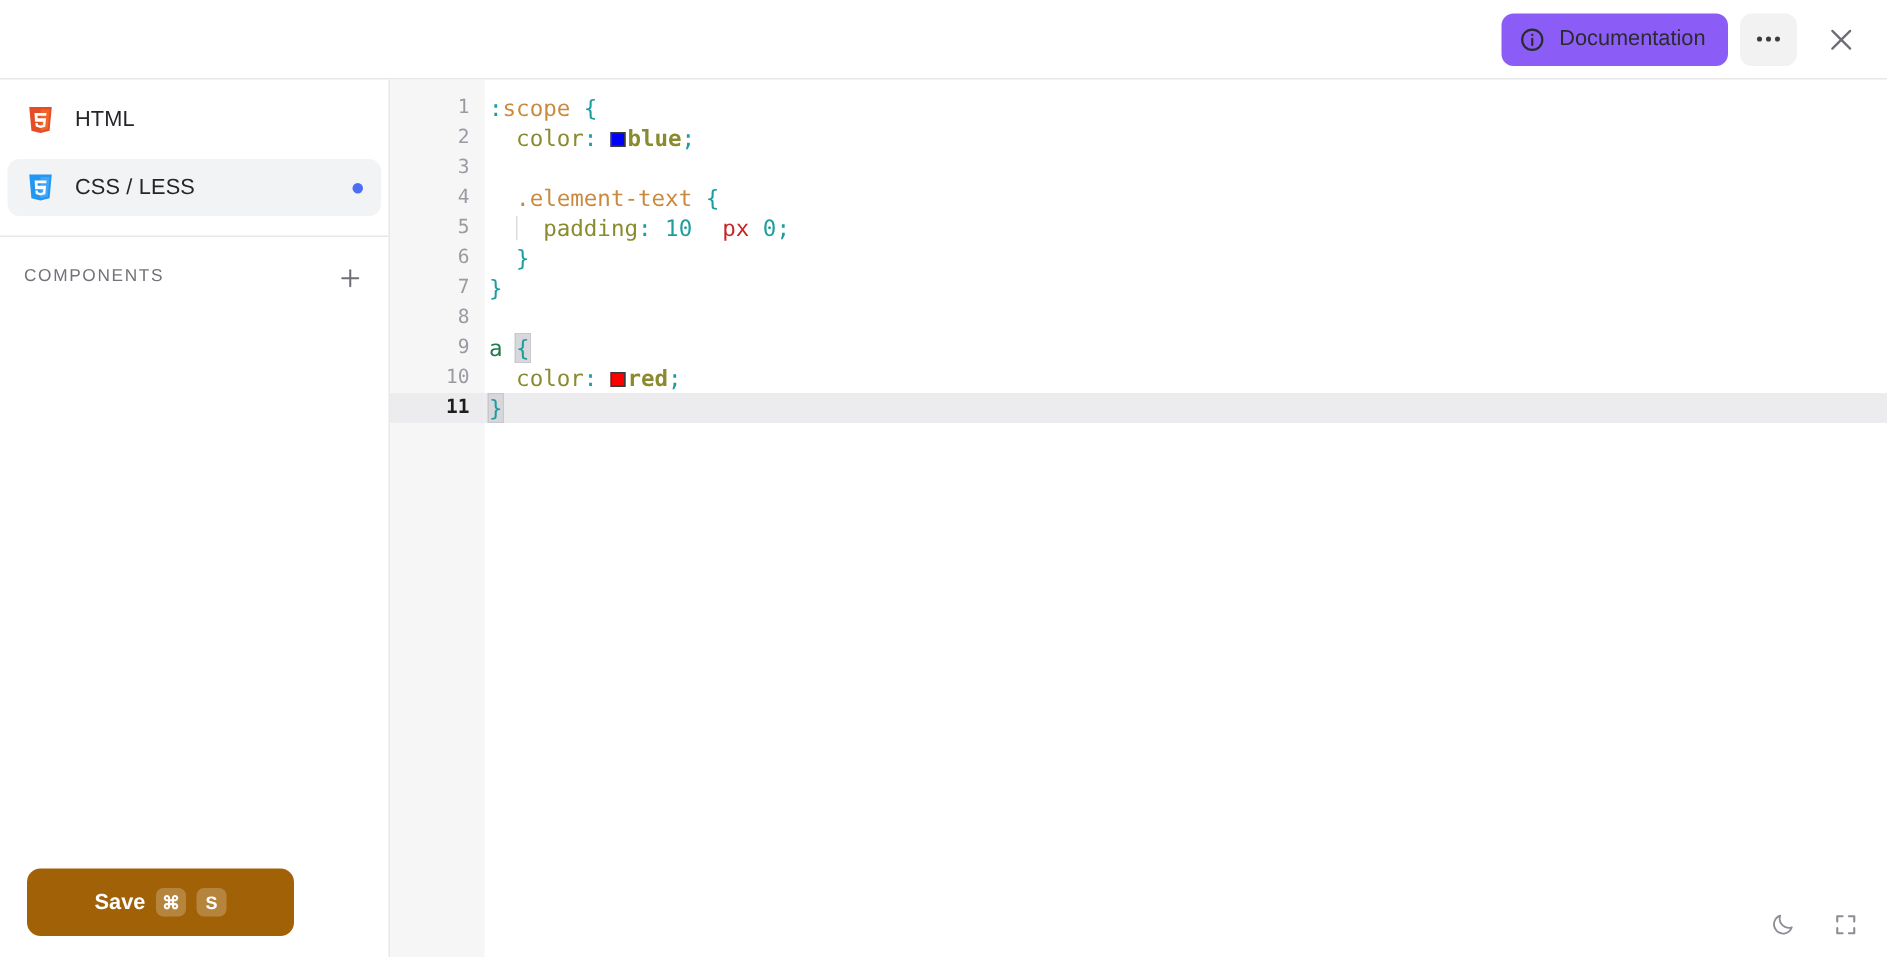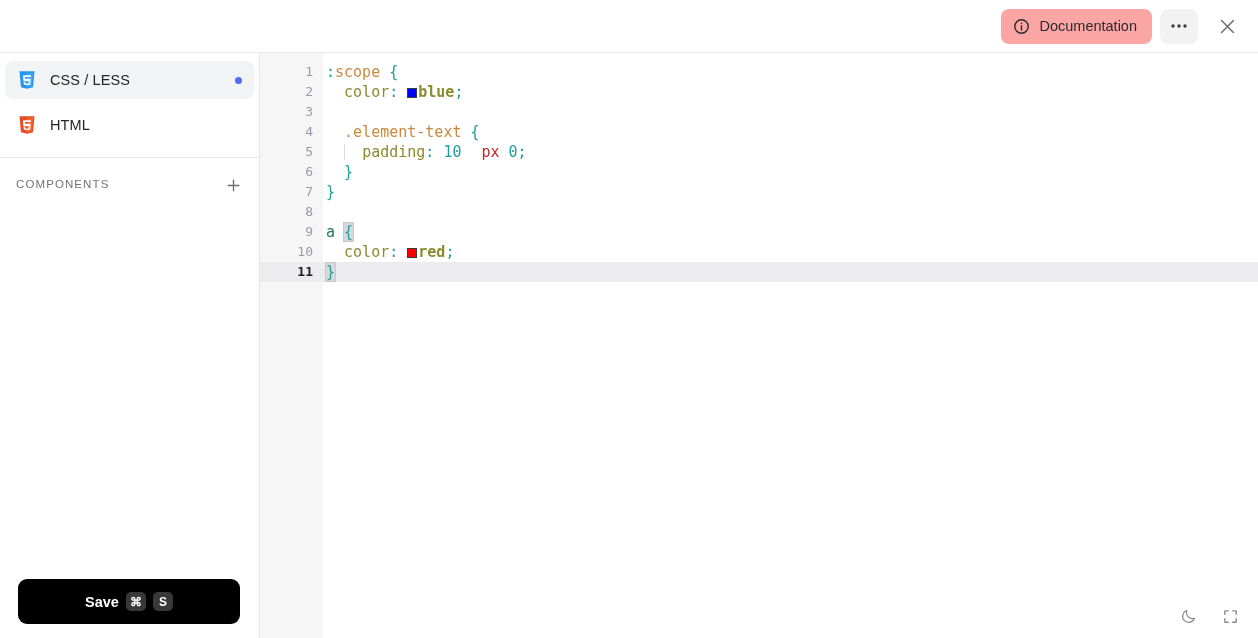--- a/index.html
+++ b/index.html
@@ -48,21 +48,21 @@
     cursor: pointer;
     font-family: "Liberation Sans", sans-serif;
     line-height: 1;
   }
   .tabbtn.active { background: #f2f2f3; color: #1d1d20; }
 
   .doc-btn {
     display: flex;
     align-items: center;
     gap: 9px;
-    background: #fca5a5;
+    background: #8b5cf6;
     border: none;
     border-radius: 8px;
     padding: 9px 15px 9px 12px;
     font-size: 14.5px;
     color: #2b2b2f;
     cursor: pointer;
     font-family: "Liberation Sans", sans-serif;
     line-height: 1;
   }
   .icon-btn {
@@ -151,23 +151,23 @@
     border: none;
     cursor: pointer;
     color: #6e6e76;
     display: flex;
     width: 20px; height: 20px;
     align-items: center; justify-content: center;
   }
 
   .save-wrap { margin-top: auto; padding: 0 18px 14px 18px; }
   .save-btn {
-    width: 222px;
+    width: 178px;
     height: 45px;
-    background: #000000;
+    background: #a16207;
     border: none;
     border-radius: 9px;
     color: #ffffff;
     font-size: 14.5px;
     font-weight: 700;
     display: flex;
     align-items: center;
     justify-content: center;
     gap: 7px;
     cursor: pointer;
@@ -321,41 +321,41 @@
       </button>
     </div>
   </div>
 
   <div class="body">
 
     <div class="sidebar">
 
       <div class="file-list">
 
+        <div class="file-item">
+          <span class="fico">
+            <svg width="20" height="20" viewBox="0 0 24 24">
+              <path d="M3 1.6l1.74 19.05L11.98 22.4l7.26-1.75L21 1.6z" fill="#e44d26"></path>
+              <path d="M12 3.6v17.1l5.86-1.42 1.49-15.68z" fill="#f16529"></path>
+              <path d="M7.2 6.3h9.6l-.2 2.2H9.6l.17 2.1h6.66l-.62 6.7-3.8 1.05-3.82-1.06-.25-2.9h1.9l.13 1.5 2.04.56 2.05-.56.23-2.4H7.6z" fill="#ffffff"></path>
+            </svg>
+          </span>
+          <span class="fname">HTML</span>
+        </div>
+
         <div class="file-item active">
           <span class="fico">
             <svg width="20" height="20" viewBox="0 0 24 24">
               <path d="M3 1.6l1.74 19.05L11.98 22.4l7.26-1.75L21 1.6z" fill="#2196f3"></path>
               <path d="M12 3.6v17.1l5.86-1.42 1.49-15.68z" fill="#42a5f5"></path>
               <path d="M7.3 6.3h9.5l-.2 2.2h-7l.16 2.1h6.68l-.62 6.7-3.8 1.05-3.83-1.06-.25-2.9h1.9l.13 1.5 2.05.56 2.04-.56.23-2.4H7.7z" fill="#ffffff"></path>
             </svg>
           </span>
           <span class="fname">CSS / LESS</span>
           <span class="dot"></span>
-        </div>
-
-        <div class="file-item">
-          <span class="fico">
-            <svg width="20" height="20" viewBox="0 0 24 24">
-              <path d="M3 1.6l1.74 19.05L11.98 22.4l7.26-1.75L21 1.6z" fill="#e44d26"></path>
-              <path d="M12 3.6v17.1l5.86-1.42 1.49-15.68z" fill="#f16529"></path>
-              <path d="M7.2 6.3h9.6l-.2 2.2H9.6l.17 2.1h6.66l-.62 6.7-3.8 1.05-3.82-1.06-.25-2.9h1.9l.13 1.5 2.04.56 2.05-.56.23-2.4H7.6z" fill="#ffffff"></path>
-            </svg>
-          </span>
-          <span class="fname">HTML</span>
         </div>
 
 
       </div>
 
       <div class="side-sep"></div>
 
       <div class="comp-head">
         <span class="comp-title">COMPONENTS</span>
         <button class="plus-btn">

